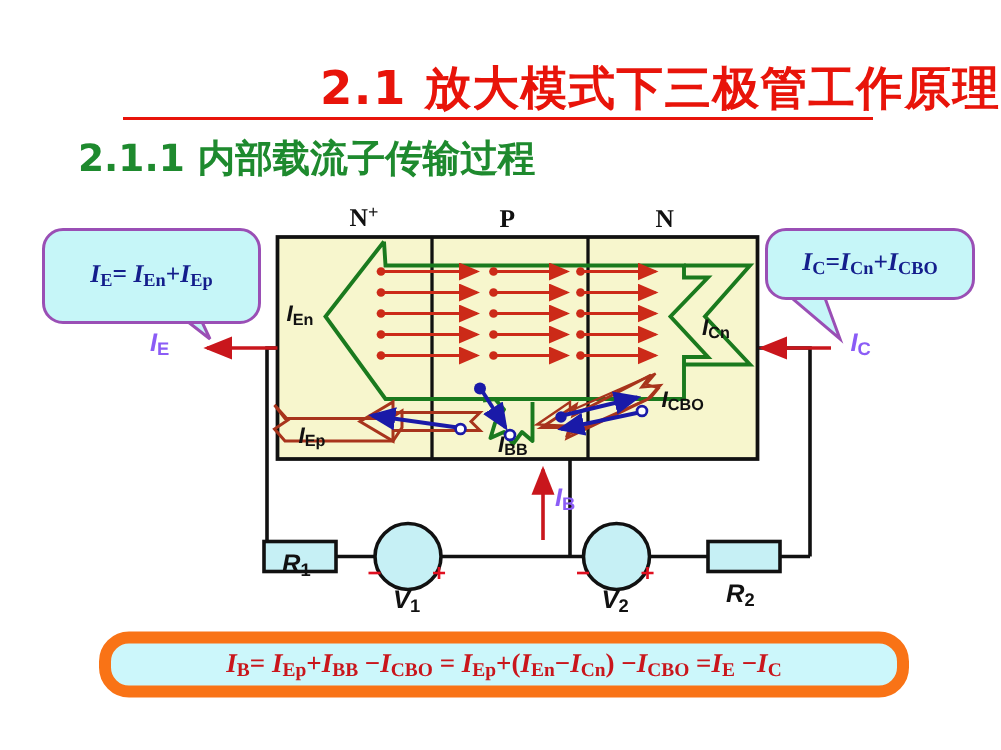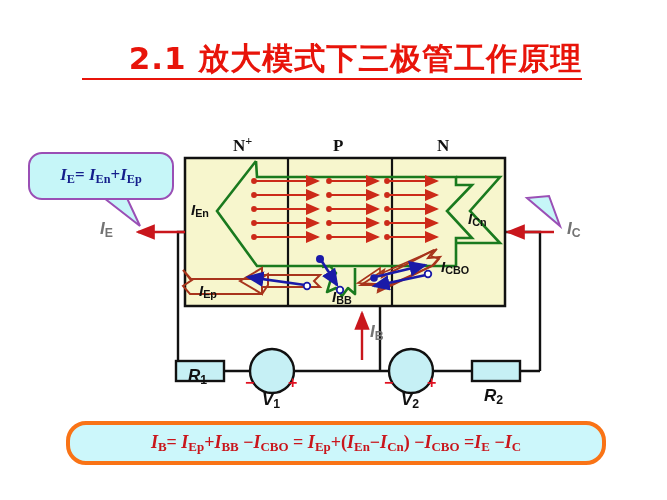--- a/index.html
+++ b/index.html
@@ -10,21 +10,21 @@
     overflow:hidden;
     position:relative;
   }
   #stage{position:absolute;left:0;top:0;width:667px;height:500px;}
   svg#canvas{position:absolute;left:0;top:0;width:667px;height:500px;display:block;}
 
   
   .title-main{
     position:absolute;
     left:0;right:0;top:38px;
-    text-align:center;
+    text-align:right;
     color:#e8140a;
     font-family:"DejaVu Sans", sans-serif;
     font-weight:bold;
     font-size:31px;
     letter-spacing:1px;
     white-space:nowrap;
     margin-left:44px;
   }
   .title-underline{
     position:absolute;
@@ -50,64 +50,65 @@
   
   .region-label{
     font-weight:bold;font-size:17px;color:#111111;
     font-family:"Liberation Serif", serif;
   }
 
   
   .cur-black{font-weight:bold;font-size:15px;color:#111111;}
 
   
-  .cur-red{font-weight:bold;font-size:17px;color:#737373;}
+  .cur-red{font-weight:bold;font-size:17px;color:#8b5cf6;}
 
   
   .elem-label{font-weight:bold;font-size:17px;color:#111111;}
   .pm{font-weight:bold;font-size:16px;color:#e01020;font-family:"Liberation Sans",sans-serif;}
 
   
   .callout{
     position:absolute;
     background:#c6f6f8;
     border:2px solid #9a4fb5;
     border-radius:14px;
     color:#141e8c;
     font-weight:bold;
     font-size:17px;
     display:flex;align-items:center;justify-content:center;
     white-space:nowrap;
     box-sizing:border-box;
   }
-  #callout-left{left:28px;top:152px;width:146px;height:48px;}
+  #callout-left{left:28px;top:152px;width:146px;height:64px;}
   #callout-right{left:510px;top:152px;width:140px;height:48px;}
 
   
   #formula-box{
     position:absolute;
     left:66px;top:421px;width:540px;height:44px;
     background:#ccf7fb;
-    border:4px solid #f97316;
+    border:8px solid #f97316;
     border-radius:20px;
     color:#c9161c;
     font-weight:bold;
     font-size:18px;
     display:flex;align-items:center;justify-content:center;
     white-space:nowrap;
     box-sizing:border-box;
   }
 </style>
 </head>
 <body>
 
 <div id="stage">
 
   <div class="title-main">2.1  放大模式下三极管工作原理</div>
   <div class="title-underline"></div>
+  <div class="title-sub">2.1.1  内部载流子传输过程</div>
 
   <svg id="canvas" viewBox="0 0 667 500">
     <defs>
       <marker id="ah-red" markerWidth="7" markerHeight="7" refX="6" refY="3" orient="auto">
         <path d="M0,0 L7,3 L0,6 Z" fill="#cc2a18"></path>
       </marker>
       <marker id="ah-red2" markerWidth="8" markerHeight="8" refX="7" refY="3.2" orient="auto">
         <path d="M0,0 L8,3.2 L0,6.4 Z" fill="#c9161c"></path>
       </marker>
       <marker id="ah-blue" markerWidth="7" markerHeight="7" refX="6" refY="3" orient="auto">
@@ -208,20 +209,25 @@
     <rect x="472" y="361" width="48" height="20" fill="#c6f0f5" stroke="#111111" stroke-width="2.4"></rect>
     <circle cx="272" cy="371" r="22" fill="#c6f0f5" stroke="#111111" stroke-width="2.4"></circle>
     <circle cx="411" cy="371" r="22" fill="#c6f0f5" stroke="#111111" stroke-width="2.4"></circle>
   </svg>
 
   <div class="callout" id="callout-left">
     <span>
       <i>I</i><span class="sub">E</span>= <i>I</i><span class="sub">En</span>+<i>I</i><span class="sub">Ep</span>
     </span>
   </div>
+  <div class="callout" id="callout-right">
+    <span>
+      <i>I</i><span class="sub">C</span>=<i>I</i><span class="sub">Cn</span>+<i>I</i><span class="sub">CBO</span>
+    </span>
+  </div>
 
   <div class="lbl region-label" style="left:233px;top:134px;">N<span class="sup">+</span></div>
   <div class="lbl region-label" style="left:333px;top:136px;">P</div>
   <div class="lbl region-label" style="left:437px;top:136px;">N</div>
 
   <div class="lbl cur-black" style="left:191px;top:201px;"><i>I</i><span class="sub">En</span></div>
   <div class="lbl cur-black" style="left:468px;top:210px;"><i>I</i><span class="sub">Cn</span></div>
   <div class="lbl cur-black" style="left:199px;top:258px;margin-top:24px;"><i>I</i><span class="sub">Ep</span></div>
   <div class="lbl cur-black" style="left:441px;top:258px;"><i>I</i><span class="sub">CBO</span></div>
   <div class="lbl cur-black" style="left:332px;top:288px;"><i>I</i><span class="sub">BB</span></div>

